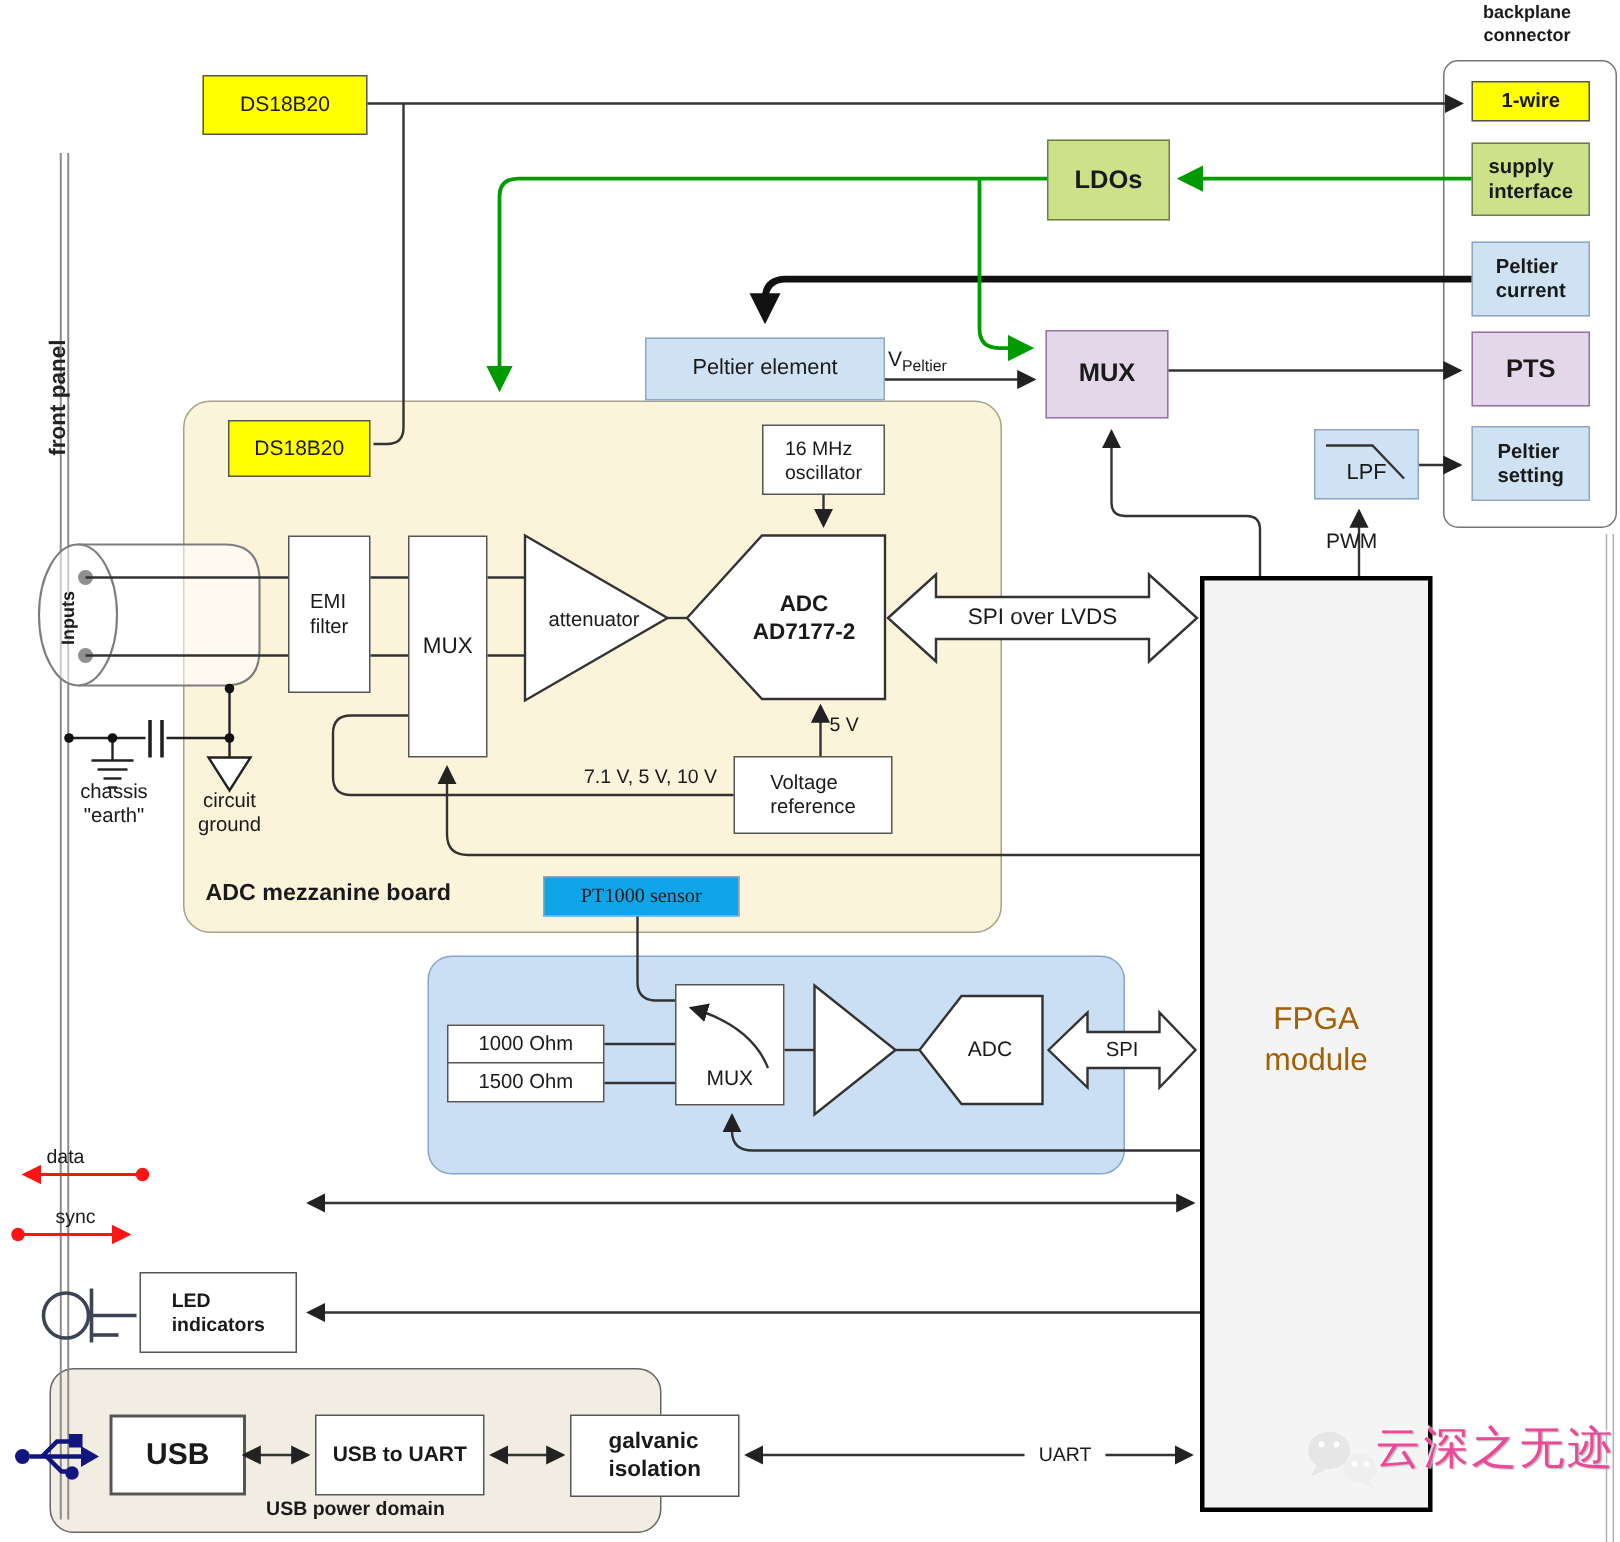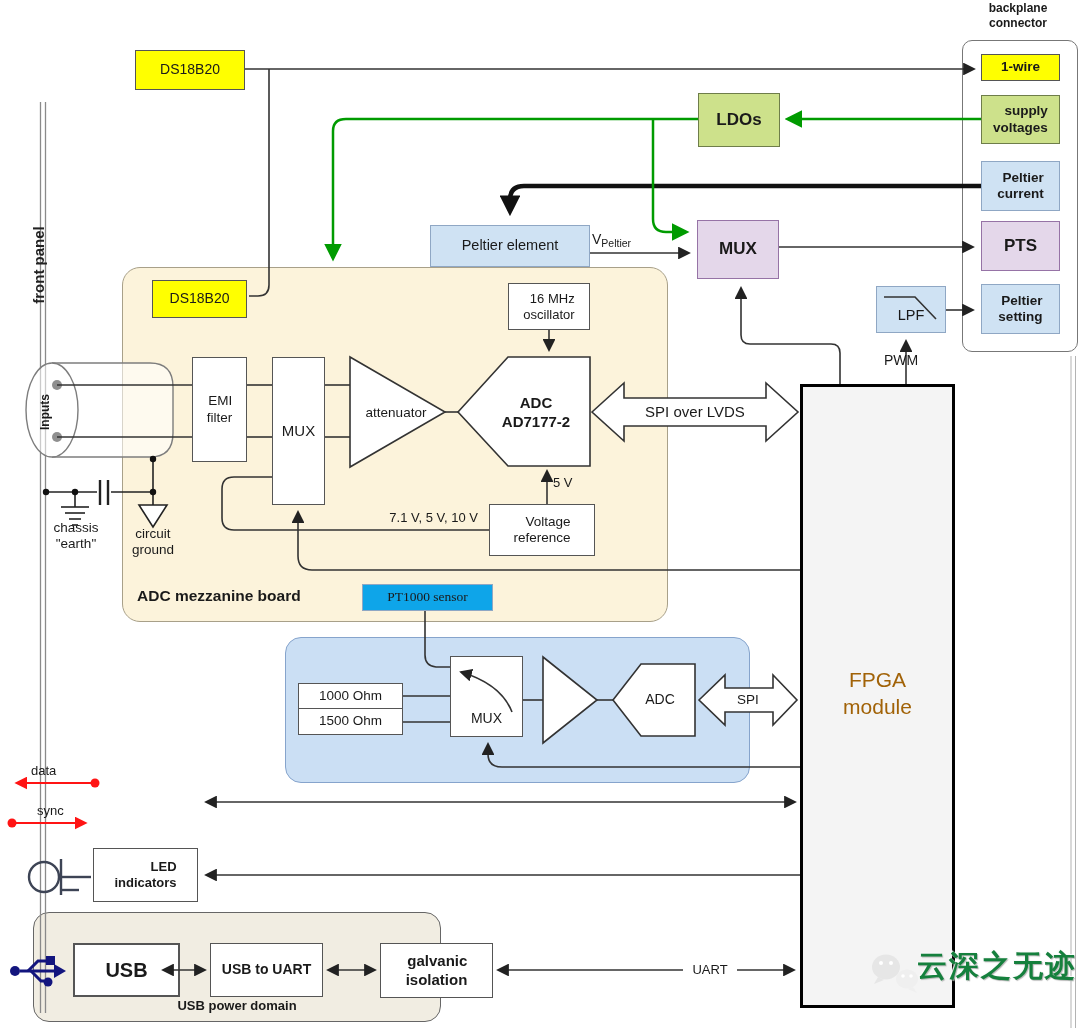--- a/index.html
+++ b/index.html
@@ -1,33 +1,33 @@
 <!DOCTYPE html>
 <html><head>
 <meta charset="utf-8">
 <style>
   html,body{margin:0;padding:0;background:#fff;}
   #stage{position:relative;width:1080px;height:1028px;background:#fff;overflow:hidden;
          font-family:"Liberation Sans",sans-serif;color:#1a1a1a;}
   .box{position:absolute;box-sizing:border-box;background:#fff;border:1.6px solid #555;
-       display:flex;align-items:center;justify-content:center;text-align:right;
+       display:flex;align-items:center;justify-content:center;text-align:left;
        font-size:13.5px;line-height:1.22;z-index:2;}
   .pre{white-space:pre-line;}
   .lbl{position:absolute;z-index:6;font-size:13px;line-height:1.2;pointer-events:none;}
   .ctr{text-align:center;}
   .b{font-weight:bold;}
   svg.overlay{position:absolute;left:0;top:0;z-index:5;pointer-events:none;}
   .yellow{background:#FFFF00;}
   .greenbox{background:#CDE18B;border-color:#6e7d4a;}
   .bluebox{background:#CFE2F3;border-color:#8fa7c4;}
   .purplebox{background:#E4D7EA;border-color:#9673A6;}
   .container{position:absolute;box-sizing:border-box;z-index:1;}
   .sub{font-size:10.5px;vertical-align:-3px;}
   .rot{transform:rotate(-90deg);transform-origin:center;}
-  .wm{color:#15803d;text-shadow:1px 1px 1px #b5b5b5,-1px -1px 1px #fafafa;font-weight:bold;}
+  .wm{color:#ec4899;text-shadow:1px 1px 1px #b5b5b5,-1px -1px 1px #fafafa;}
 </style>
 </head>
 <body>
 
 <div id="stage">
 
   <div class="container" style="left:122px;top:267px;width:546px;height:355px;background:#FCF3DB;border:1.6px solid #a8a089;border-radius:18px;"></div>
   <div class="container" style="left:285px;top:637px;width:465px;height:146px;background:#CBDFF4;border:1.6px solid #86a4cc;border-radius:16px;"></div>
   <div class="container" style="left:33px;top:912px;width:408px;height:110px;background:#F1EDE2;border:1.6px solid #666;border-radius:16px;"></div>
   <div class="container" style="left:962px;top:40px;width:116px;height:312px;background:#fff;border:1.6px solid #777;border-radius:10px;"></div>
@@ -39,21 +39,21 @@
   <div class="box yellow" style="left:135px;top:50px;width:110px;height:40px;font-size:14px;">DS18B20</div>
   <div class="box greenbox b" style="left:698px;top:93px;width:82px;height:54px;font-size:17px;">LDOs</div>
   <div class="box bluebox" style="left:430px;top:225px;width:160px;height:42px;font-size:14.5px;">Peltier element</div>
   <div class="box purplebox b" style="left:697px;top:220px;width:82px;height:59px;font-size:17px;">MUX</div>
   <div class="box bluebox" style="left:876px;top:286px;width:70px;height:47px;font-size:14.5px;padding-top:12px;">LPF</div>
 
   <div class="lbl ctr pre b" style="left:956px;top:1px;width:124px;font-size:12px;line-height:1.22;">backplane
 connector</div>
   <div class="box yellow b" style="left:981px;top:54px;width:79px;height:27px;font-size:13.5px;">1-wire</div>
   <div class="box greenbox b pre" style="left:981px;top:95px;width:79px;height:49px;font-size:13.5px;">supply
-voltages</div>
+interface</div>
   <div class="box bluebox b pre" style="left:981px;top:161px;width:79px;height:50px;font-size:13.5px;">Peltier
 current</div>
   <div class="box purplebox b" style="left:981px;top:221px;width:79px;height:50px;font-size:17px;">PTS</div>
   <div class="box bluebox b pre" style="left:981px;top:284px;width:79px;height:50px;font-size:13.5px;">Peltier
 setting</div>
 
   <div class="box yellow" style="left:152px;top:280px;width:95px;height:38px;font-size:14px;">DS18B20</div>
   <div class="box pre" style="left:192px;top:357px;width:55px;height:105px;">EMI
 filter</div>
   <div class="box" style="left:272px;top:357px;width:53px;height:148px;font-size:15px;">MUX</div>
@@ -73,21 +73,21 @@
   <div class="box" style="left:298px;top:683px;width:105px;height:26px;">1000 Ohm</div>
   <div class="box" style="left:298px;top:708px;width:105px;height:27px;">1500 Ohm</div>
   <div class="box" style="left:450px;top:656px;width:73px;height:81px;"></div>
   <div class="lbl ctr" style="left:450px;top:710px;width:73px;font-size:14px;">MUX</div>
   <div class="lbl ctr" style="left:623px;top:691px;width:74px;font-size:14px;">ADC</div>
   <div class="lbl ctr" style="left:723px;top:692px;width:50px;font-size:13.5px;">SPI</div>
 
   <div class="box pre b" style="left:93px;top:848px;width:105px;height:54px;font-size:13px;">LED
 indicators</div>
 
-  <div class="box b" style="left:73px;top:943px;width:107px;height:54px;font-size:20px;border-width:2px;">USB</div>
+  <div class="box b" style="left:73px;top:943px;width:91px;height:54px;font-size:20px;border-width:2px;">USB</div>
   <div class="box b" style="left:210px;top:943px;width:113px;height:54px;font-size:14px;">USB to UART</div>
   <div class="box pre b" style="left:380px;top:943px;width:113px;height:55px;font-size:15px;">galvanic
 isolation</div>
   <div class="lbl ctr b" style="left:137px;top:998px;width:200px;font-size:13px;">USB power domain</div>
   <div class="lbl ctr" style="left:683px;top:962px;width:54px;background:#fff;font-size:13px;z-index:6;">UART</div>
 
   <div class="lbl rot ctr b" style="left:-15px;top:255px;width:110px;height:20px;font-size:15px;color:#222;">front panel</div>
   <div class="lbl rot ctr b" style="left:7px;top:403px;width:80px;height:18px;font-size:12px;">Inputs</div>
   <div class="lbl ctr pre" style="left:38px;top:520px;width:76px;font-size:13.5px;">chassis
 "earth"</div>

